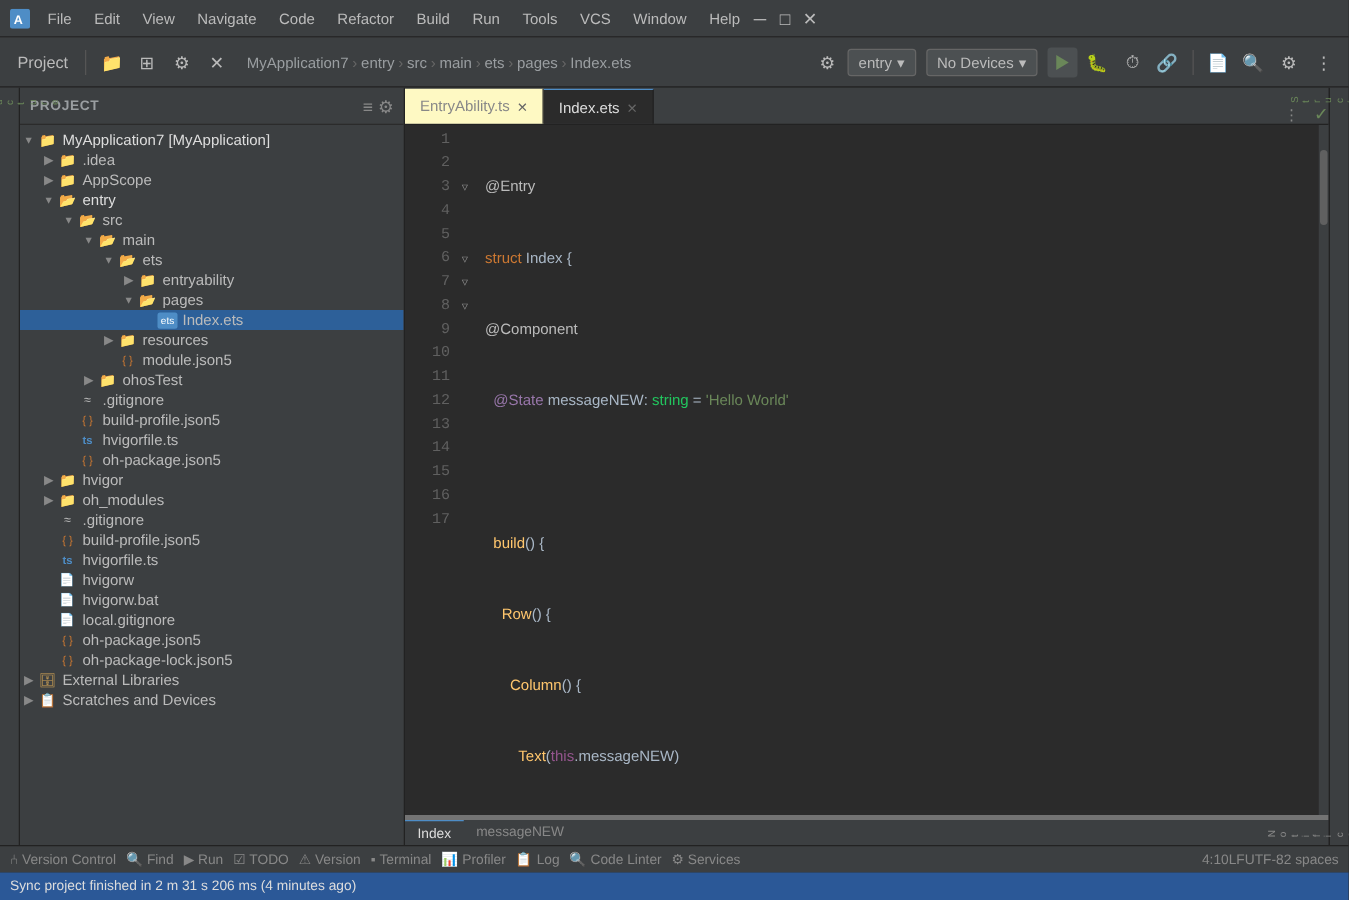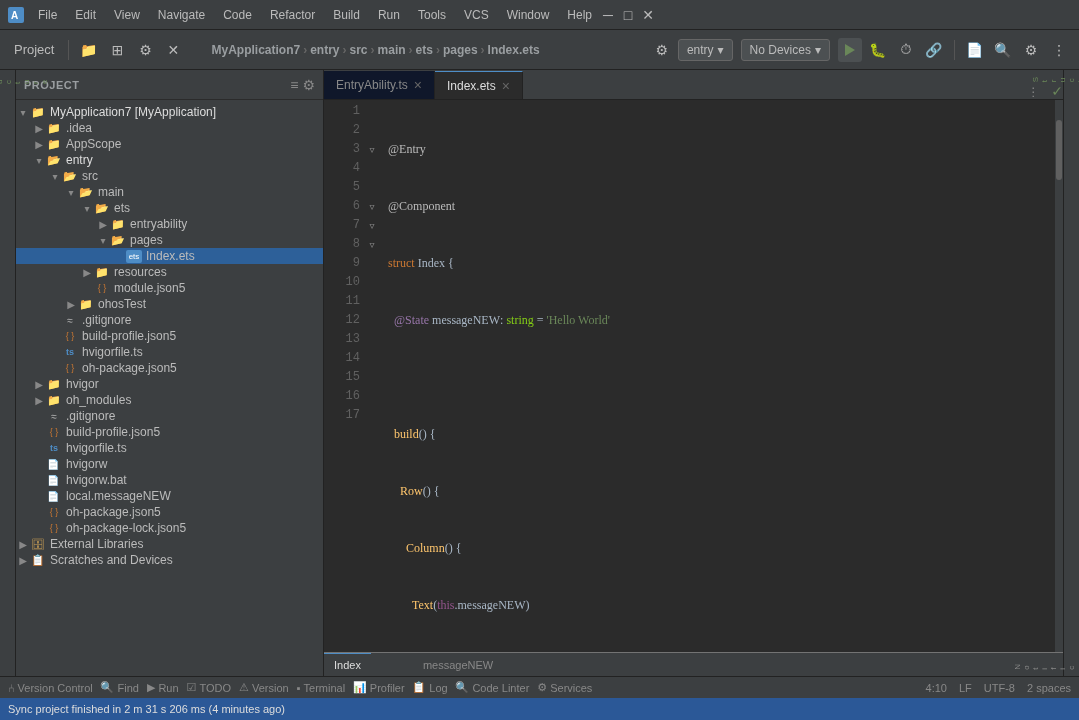--- a/index.html
+++ b/index.html
@@ -48,57 +48,57 @@
     .tree-indent { display: inline-block; width: 16px; flex-shrink: 0; }
     .tree-arrow { width: 14px; flex-shrink: 0; font-size: 10px; color: #888; display: inline-flex; align-items: center; justify-content: center; }
     .tree-icon { width: 16px; height: 14px; flex-shrink: 0; margin-right: 4px; display: flex; align-items: center; justify-content: center; font-size: 11px; }
     .tree-label { font-size: 12px; color: #bbb; }
     .tree-label.folder { color: #ddd; }
     .icon-folder { color: #d4a656; }
 
     
     .editor-area { flex: 1; display: flex; flex-direction: column; overflow: hidden; }
     .tab-bar { height: 30px; background: #3c3f41; display: flex; align-items: flex-end; border-bottom: 1px solid #222; flex-shrink: 0; }
-    .tab { height: 28px; padding: 0 12px; display: flex; align-items: center; gap: 6px; font-size: 12px; cursor: pointer; border-right: 1px solid #222; color: #888; background: #0f172a; }
+    .tab { height: 28px; padding: 0 12px; display: flex; align-items: center; gap: 6px; font-size: 12px; cursor: pointer; border-right: 1px solid #222; color: #888; background: #fef9c3; }
     .tab.active { background: #2b2b2b; color: #ddd; border-top: 1px solid #4e8dc6; }
     .tab-close { font-size: 14px; color: #666; cursor: pointer; }
     .tab-more { margin-left: auto; padding: 0 8px; color: #888; cursor: pointer; display: flex; align-items: center; }
 
     
     .code-editor { flex: 1; background: #2b2b2b; overflow: auto; display: flex; }
     .line-numbers { width: 40px; background: #2b2b2b; padding: 0 4px; text-align: right; color: #606060; font-family: 'Consolas', 'Courier New', monospace; font-size: 12px; line-height: 19px; flex-shrink: 0; user-select: none; padding-top: 2px; }
     .code-fold-col { width: 16px; flex-shrink: 0; padding-top: 2px; }
     .fold-icon { height: 19px; display: flex; align-items: center; justify-content: center; color: #606060; font-size: 10px; cursor: pointer; }
-    .code-content { flex: 1; padding: 2px 0; font-family: Liberation Serif, serif; font-size: 12px; line-height: 19px; white-space: pre; overflow-x: auto; }
+    .code-content { flex: 1; padding: 2px 0; font-family: Liberation Sans, sans-serif; font-size: 12px; line-height: 19px; white-space: pre; overflow-x: auto; }
     .code-line { height: 19px; padding: 0 8px; display: flex; align-items: center; }
 
     
     .kw { color: #cc7832; }
     .decorator { color: #bbb; }
     .state { color: #9876aa; }
     .var-name { color: #a9b7c6; }
-    .type { color: #84cc16; }
+    .type { color: #22c55e; }
     .string { color: #6a8759; }
     .fn-name { color: #ffc66d; }
     .plain { color: #a9b7c6; }
     .this-kw { color: #94558d; }
 
     
     .right-icons { width: 16px; background: #3c3f41; display: flex; flex-direction: column; align-items: center; padding: 4px 0; gap: 2px; border-left: 1px solid #222; flex-shrink: 0; }
     .right-icon { font-size: 9px; color: #888; cursor: pointer; padding: 2px; writing-mode: vertical-rl; }
 
     
-    .bottom-area { height: 24px; background: #3c3f41; border-top: 1px solid #737373; display: flex; align-items: center; flex-shrink: 0; gap: 42px; }
+    .bottom-area { height: 24px; background: #3c3f41; border-top: 4px solid #737373; display: flex; align-items: center; flex-shrink: 0; }
     .bottom-tab { padding: 0 10px; font-size: 11px; color: #888; cursor: pointer; height: 100%; display: flex; align-items: center; }
     .bottom-tab.active { color: #ddd; border-top: 1px solid #4e8dc6; }
 
     
     .status-bar { height: 22px; background: #3c3f41; display: flex; align-items: center; padding: 0 8px; gap: 8px; border-top: 1px solid #222; flex-shrink: 0; font-size: 11px; color: #888; }
     .status-left { display: flex; align-items: center; gap: 8px; }
-    .status-right { margin-left: auto; display: flex; align-items: center; gap: 12px; }
+    .status-right { margin-left: auto; display: flex; align-items: center; }
     .status-item { cursor: pointer; display: flex; align-items: center; gap: 3px; }
     .status-bar-bottom { height: 22px; background: #2b5897; display: flex; align-items: center; padding: 0 8px; font-size: 11px; color: #ddd; flex-shrink: 0; }
 
     .checkmark { color: #6a8759; font-size: 14px; margin-left: auto; }
     @keyframes blink { 0%,100%{opacity:1;} 50%{opacity:0;} }
 
     .scrollbar-v { width: 8px; background: #3c3f41; flex-shrink: 0; position: relative; }
     .scrollbar-thumb { width: 6px; height: 60px; background: #606060; border-radius: 3px; position: absolute; top: 20px; left: 1px; }
   </style>
 </head>
@@ -133,21 +133,21 @@
 </div>
 
 <div class="toolbar">
   <span class="project-label">Project</span>
   <div class="toolbar-sep"></div>
   <div class="toolbar-btn">📁</div>
   <div class="toolbar-btn">⊞</div>
   <div class="toolbar-btn">⚙</div>
   <div class="toolbar-btn">✕</div>
 
-  <div class="breadcrumb" style="margin-left:22px;font-weight:bold;">
+  <div class="breadcrumb" style="margin-left:8px;">
     <span>MyApplication7</span>
     <span class="sep"> › </span>
     <span>entry</span>
     <span class="sep"> › </span>
     <span>src</span>
     <span class="sep"> › </span>
     <span>main</span>
     <span class="sep"> › </span>
     <span>ets</span>
     <span class="sep"> › </span>
@@ -393,21 +393,21 @@
         <div class="tree-indent"></div>
         <div class="tree-arrow"></div>
         <div class="tree-icon" style="color:#9a9ea1; font-size:10px;">📄</div>
         <span class="tree-label">hvigorw.bat</span>
       </div>
 
       <div class="tree-item">
         <div class="tree-indent"></div>
         <div class="tree-arrow"></div>
         <div class="tree-icon" style="color:#9a9ea1; font-size:10px;">📄</div>
-        <span class="tree-label">local.messageNEW</span>
+        <span class="tree-label">local.gitignore</span>
       </div>
 
       <div class="tree-item">
         <div class="tree-indent"></div>
         <div class="tree-arrow"></div>
         <div class="tree-icon" style="color:#cb7832; font-size:9px;">{ }</div>
         <span class="tree-label">oh-package.json5</span>
       </div>
 
       <div class="tree-item">
@@ -481,22 +481,22 @@
         <div class="fold-icon"></div>
         <div class="fold-icon"></div>
         <div class="fold-icon"></div>
         <div class="fold-icon"></div>
         <div class="fold-icon"></div>
         <div class="fold-icon"></div>
         <div class="fold-icon"></div>
       </div>
       <div class="code-content">
         <div class="code-line"><span class="decorator">@Entry</span></div>
+        <div class="code-line"><span class="kw">struct</span><span class="plain"> Index {</span></div>
         <div class="code-line"><span class="decorator">@Component</span></div>
-        <div class="code-line"><span class="kw">struct</span><span class="plain"> Index {</span></div>
         <div class="code-line"><span class="plain">  </span><span class="state">@State</span><span class="plain"> </span><span class="var-name">messageNEW</span><span class="plain">: </span><span class="type">string</span><span class="plain"> = </span><span class="string">'Hello World'</span></div>
         <div class="code-line"></div>
         <div class="code-line"><span class="plain">  </span><span class="fn-name">build</span><span class="plain">() {</span></div>
         <div class="code-line"><span class="plain">    </span><span class="fn-name">Row</span><span class="plain">() {</span></div>
         <div class="code-line"><span class="plain">      </span><span class="fn-name">Column</span><span class="plain">() {</span></div>
         <div class="code-line"><span class="plain">        </span><span class="fn-name">Text</span><span class="plain">(</span><span class="this-kw">this</span><span class="plain">.</span><span class="var-name">messageNEW</span><span class="plain">)</span></div>
         
         
         
         

